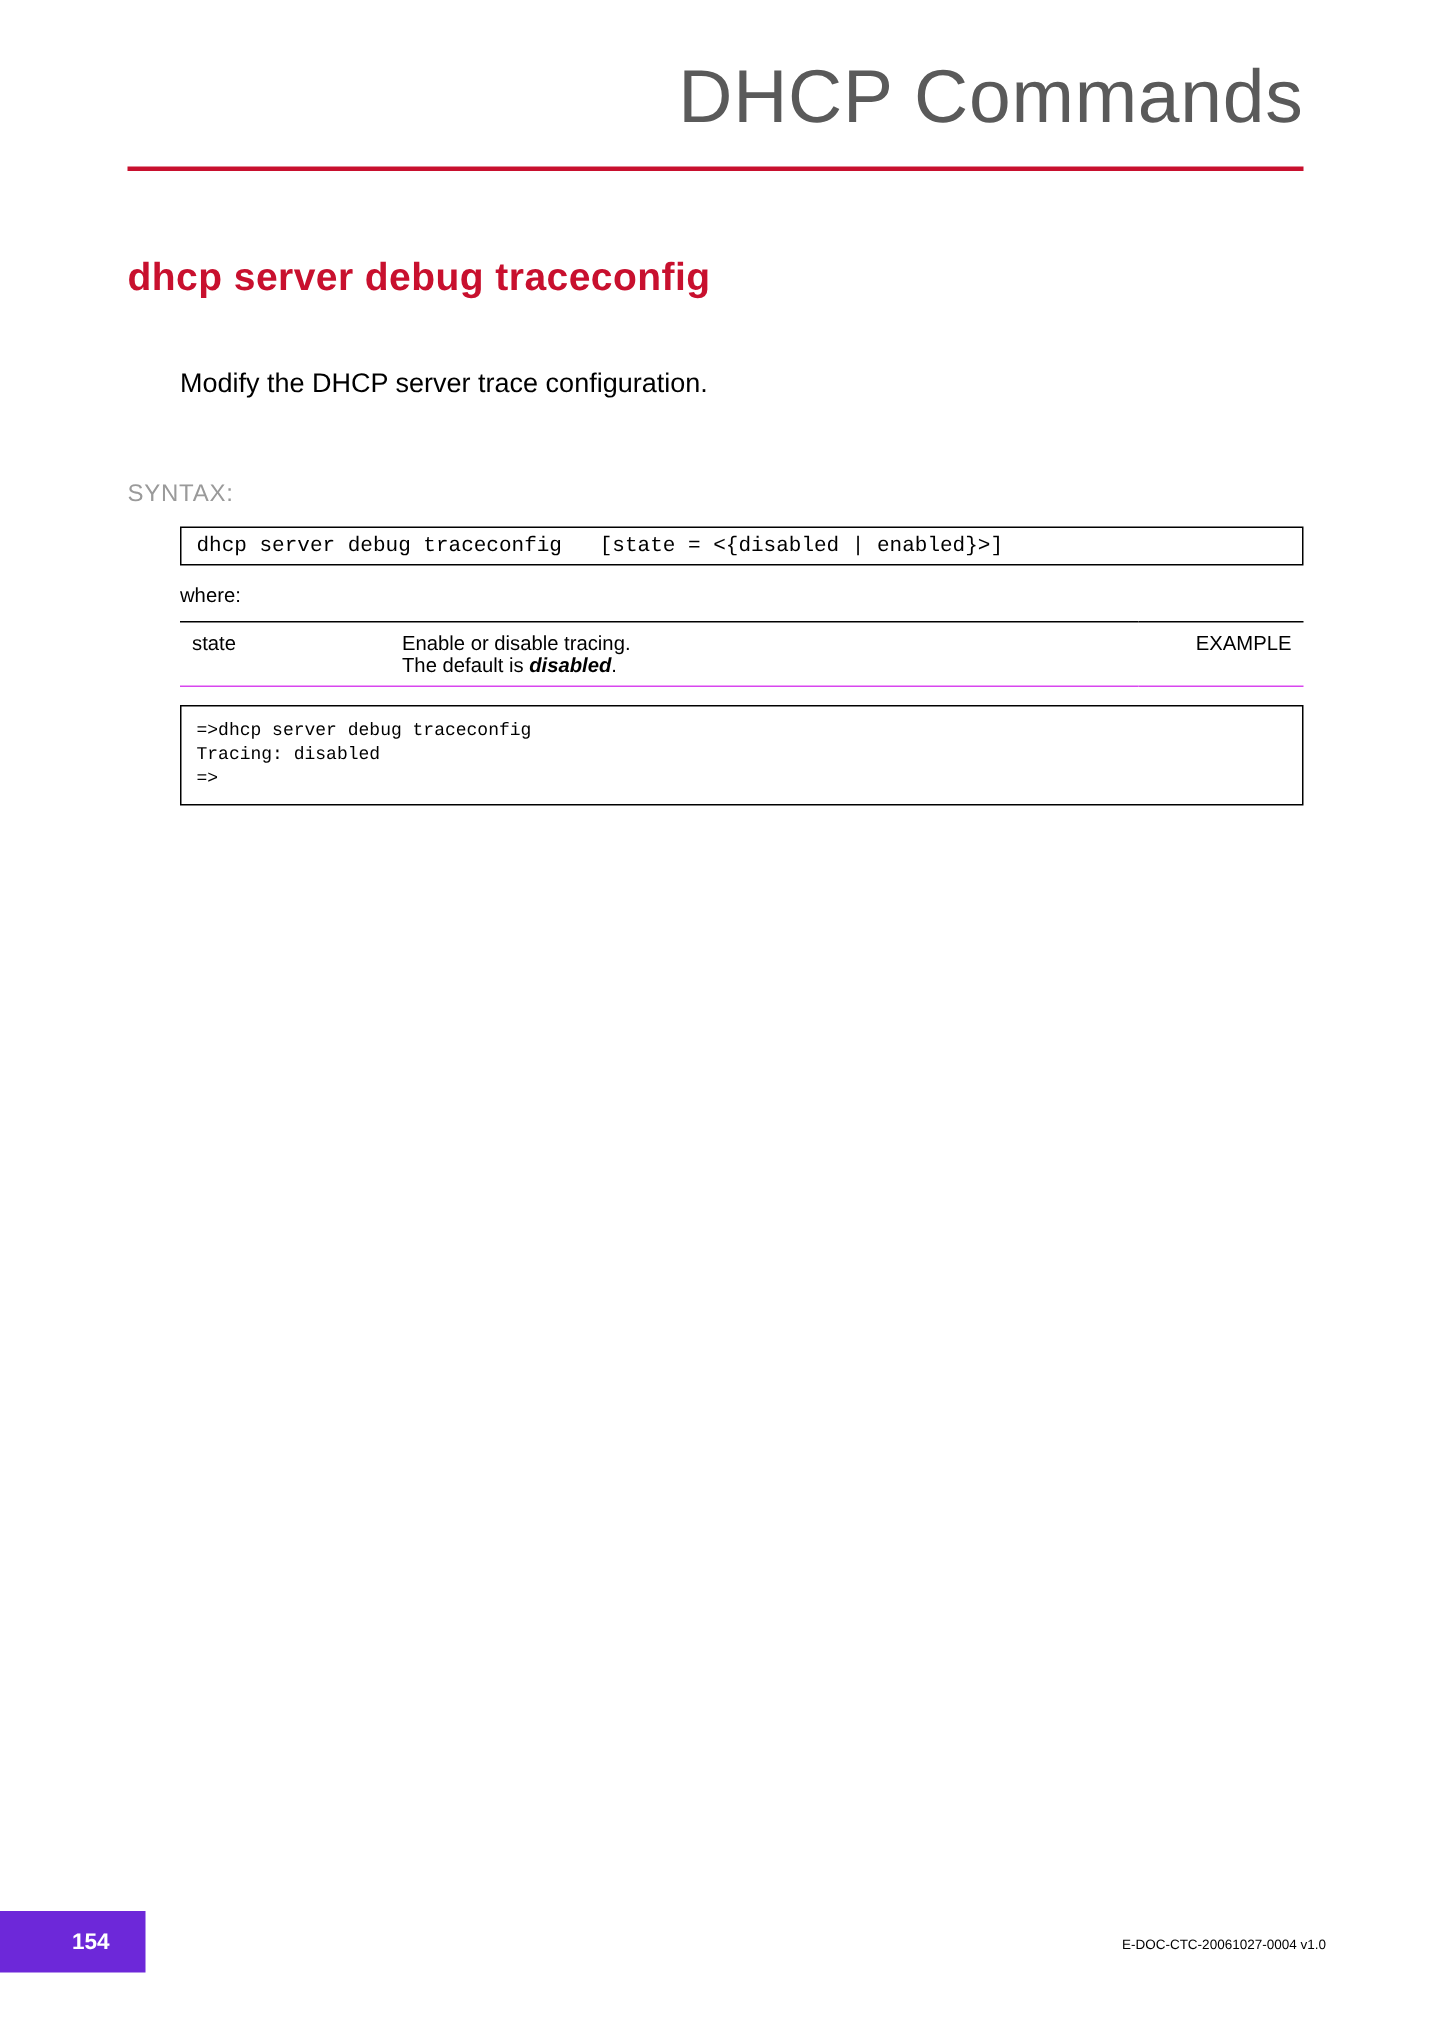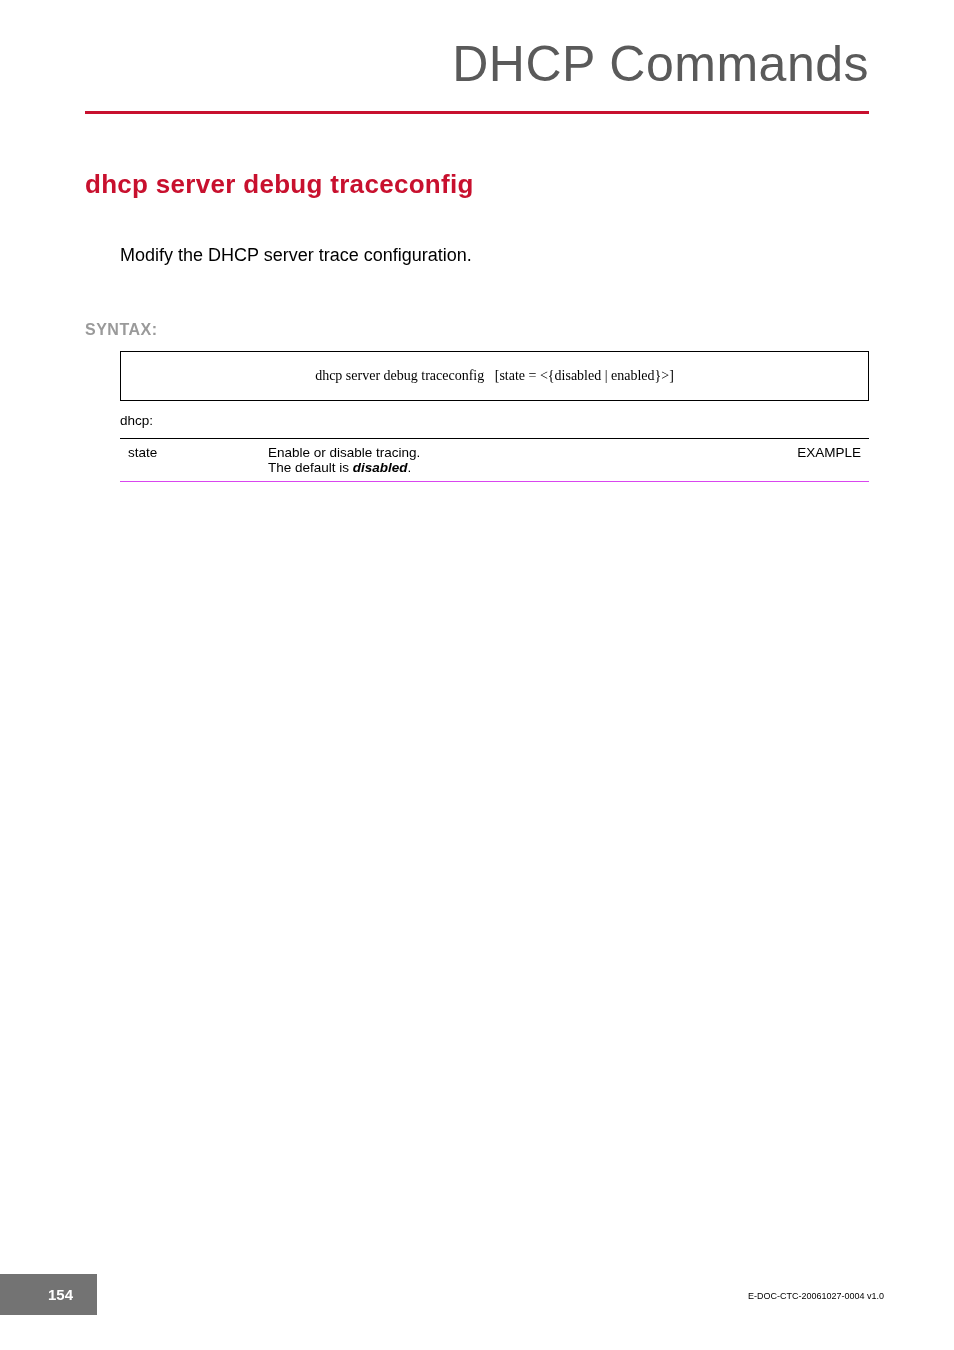--- a/index.html
+++ b/index.html
@@ -37,33 +37,32 @@
   }
   .desc {
     font-size: 18px;
     margin-top: 45px;
     margin-left: 35px;
     color: #000;
   }
   .h2-label {
     color: #9a9a9a;
     font-size: 16px;
-    font-weight: bold;
+    font-weight: normal;
     margin-top: 55px;
     letter-spacing: 0.5px;
   }
   .syntax-box {
     border: 1px solid #000;
     margin-top: 12px;
     margin-left: 35px;
-    padding: 16px 10px;
-    font-family: Liberation Serif, serif;
+    padding: 4px 10px;
+    font-family: Liberation Mono, monospace;
     font-size: 14px;
     white-space: pre;
-    text-align: center;
   }
   .where {
     font-size: 13.5px;
     margin-top: 12px;
     margin-left: 35px;
   }
   .param-table {
     margin-top: 10px;
     margin-left: 35px;
     width: calc(100% - 35px);
@@ -92,21 +91,21 @@
   .footer {
     position: absolute;
     bottom: 35px;
     left: 0;
     width: 100%;
   }
   .page-badge {
     position: absolute;
     left: 0;
     bottom: 0;
-    background: #737373;
+    background: #6d28d9;
     color: #fff;
     font-weight: bold;
     font-size: 15px;
     padding: 12px 24px 12px 48px;
   }
   .doc-id {
     position: absolute;
     right: 70px;
     bottom: 14px;
     font-size: 9px;
@@ -122,34 +121,37 @@
 <div class="content">
 
   <div class="h1-section">dhcp server debug traceconfig</div>
 
   <div class="desc">Modify the DHCP server trace configuration.</div>
 
   <div class="h2-label">SYNTAX:</div>
 
   <div class="syntax-box">dhcp server debug traceconfig   [state = &lt;{disabled | enabled}&gt;]</div>
 
-  <div class="where">dhcp:</div>
+  <div class="where">where:</div>
 
   <table class="param-table">
     <tbody>
         <tr>
       <td class="c1">state</td>
       <td class="c2">
         <span>Enable or disable tracing.<br>The default is </span><span class="emph">disabled</span><span>.</span>
       </td>
       <td class="c3">EXAMPLE</td>
     </tr>
   </tbody>
     </table>
 
 
+  <div class="example-box">=&gt;dhcp server debug traceconfig
+Tracing: disabled
+=&gt;</div>
 
 </div>
 
 <div class="footer">
   <div class="page-badge">154</div>
   <div class="doc-id">E-DOC-CTC-20061027-0004 v1.0</div>
 </div>
 
 </body></html>

